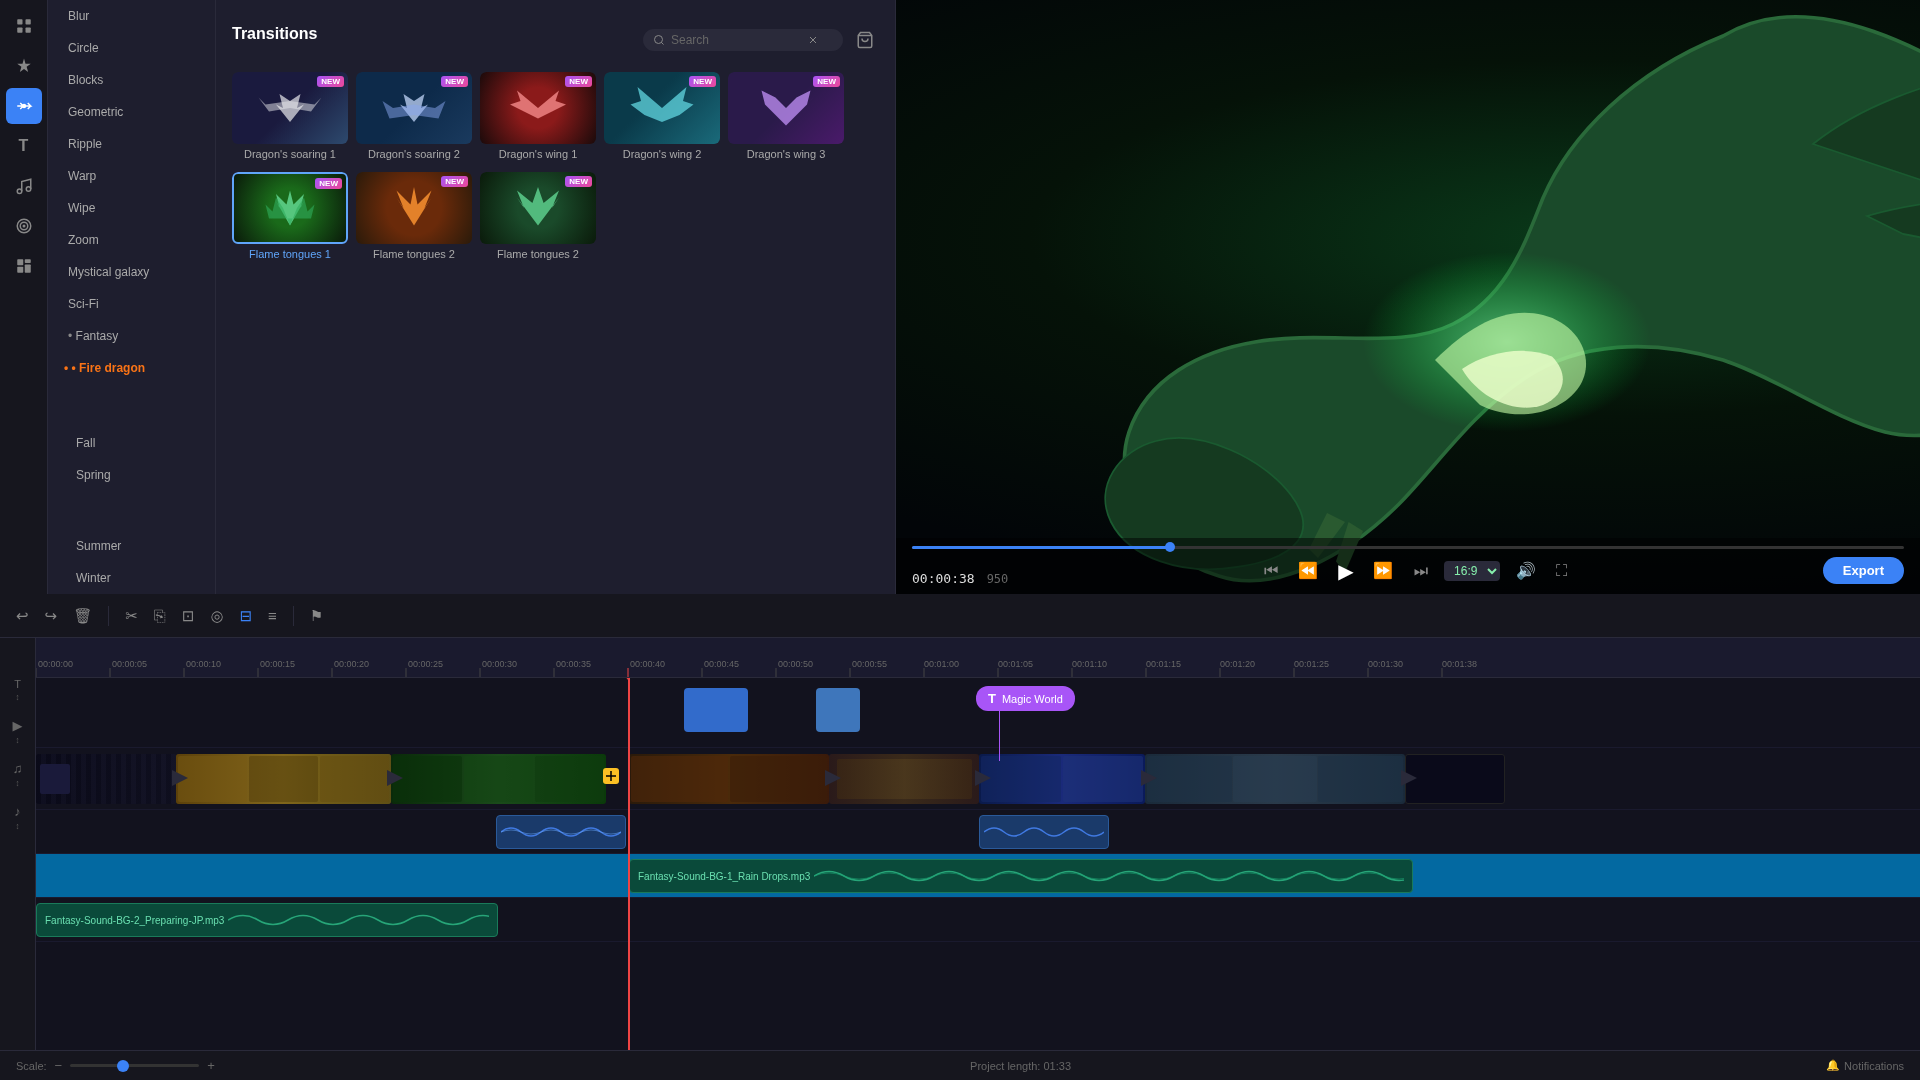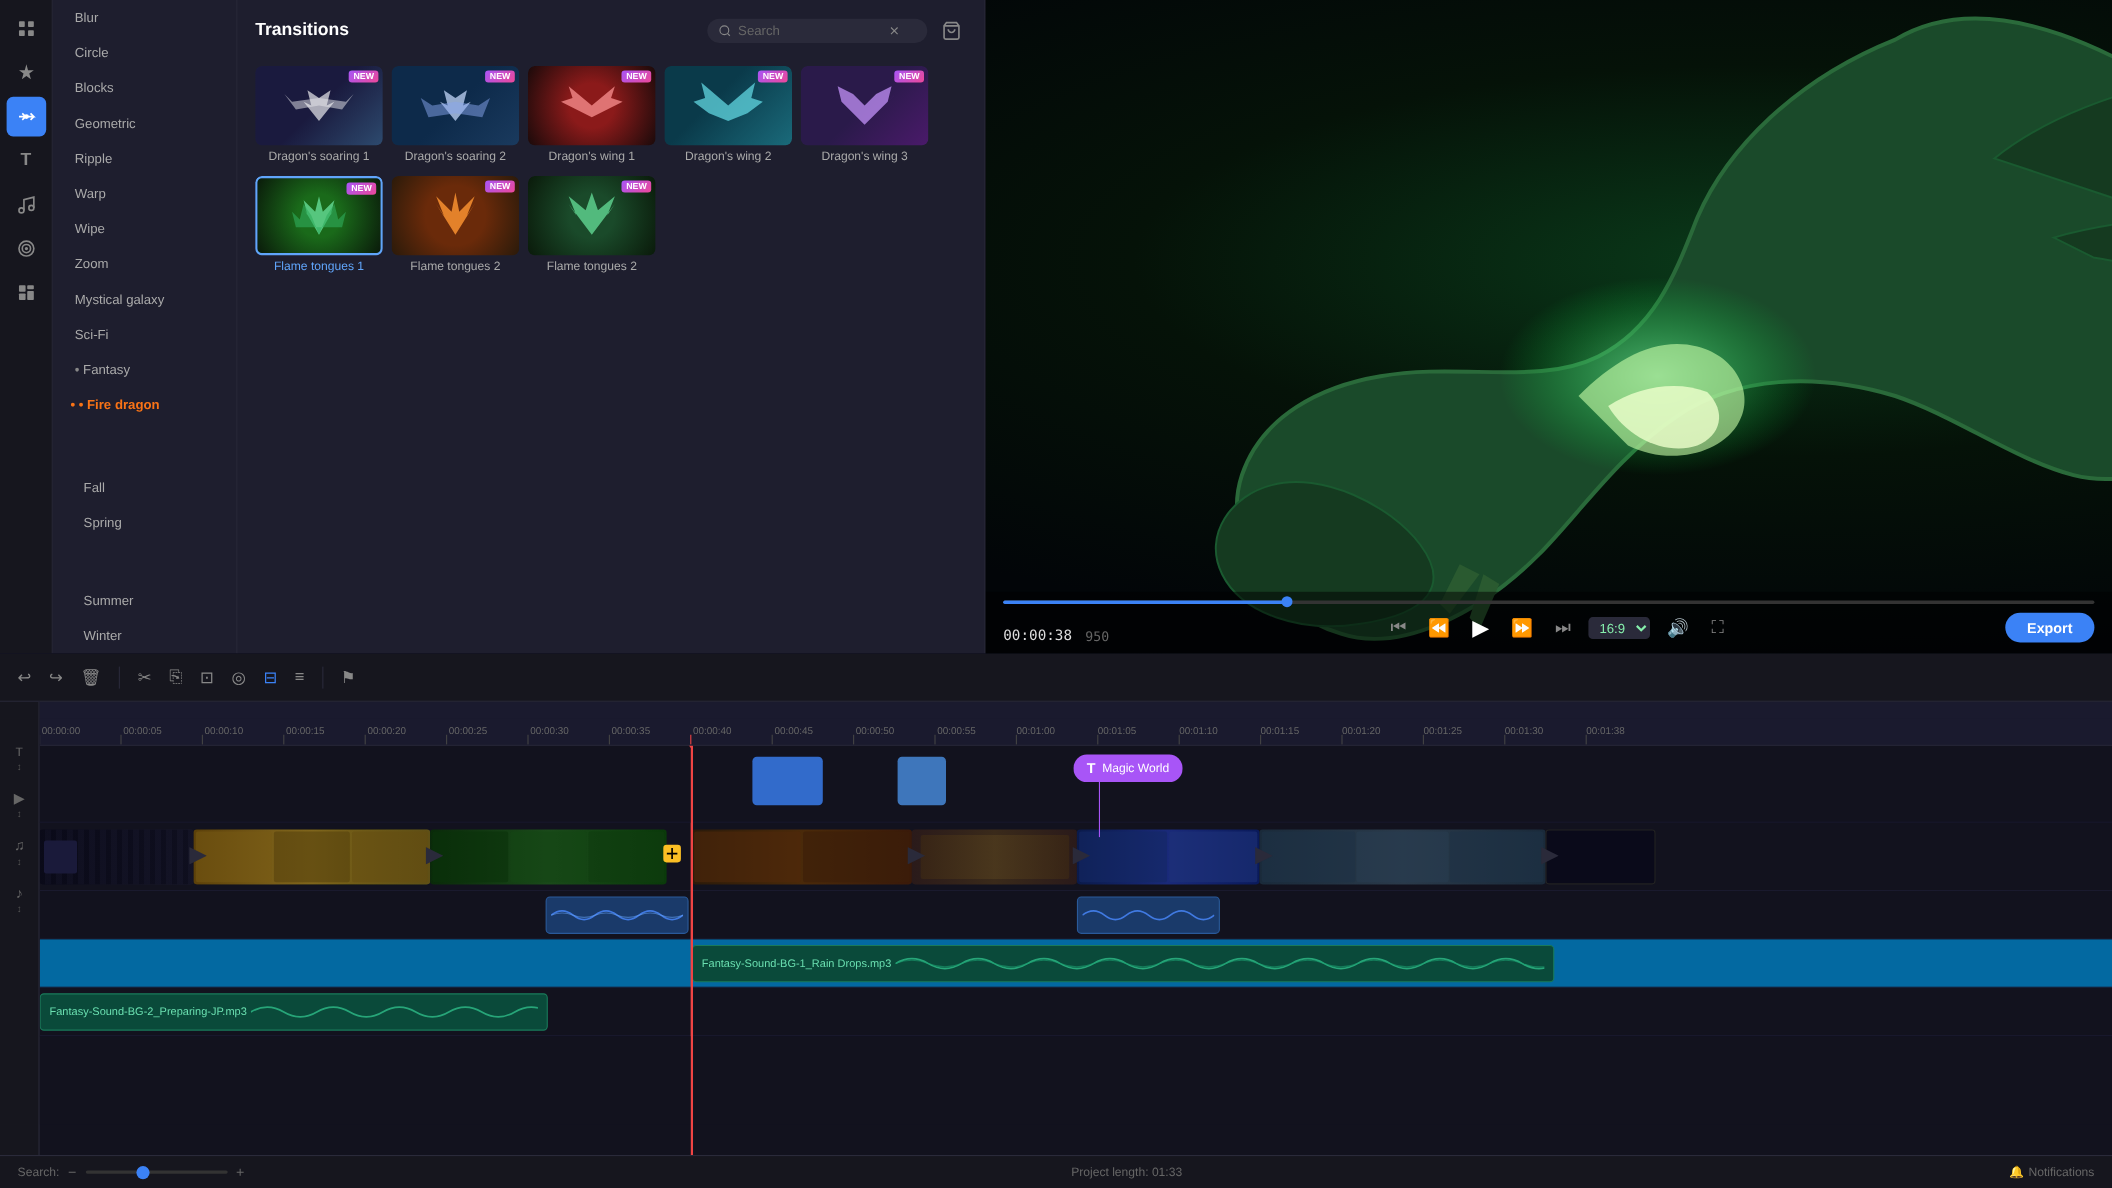--- a/index.html
+++ b/index.html
@@ -154,21 +154,21 @@
       <div class="panel-item dot-orange active" style="color:#f97316; padding-left:12px;">• <span>Fire dragon</span></div>
       <div class="panel-item" style="padding-left:24px;margin-top:44px;">Fall</div>
       <div class="panel-item" style="padding-left:24px;">Spring</div>
       <div class="panel-item" style="padding-left:24px;margin-top:40px;">Summer</div>
       <div class="panel-item" style="padding-left:24px;">Winter</div>
     </div>
 
     <div class="transitions-panel">
       <div class="transitions-header">
         <span class="transitions-title">Transitions</span>
-        <div style="display:flex; align-items:center; gap:8px;">
+        <div style="display:flex; align-items:center; gap:8px;margin-top:12px;">
           <div class="search-bar">
             <svg width="12" height="12" viewBox="0 0 24 24" fill="none" stroke="#888" stroke-width="2">
                 <circle cx="11" cy="11" r="8"></circle>
                 <path d="m21 21-4.35-4.35"></path>
               </svg>
             <input type="text" placeholder="Search" style="">
             <svg width="12" height="12" viewBox="0 0 24 24" fill="none" stroke="#888" stroke-width="2">
                 <path d="M18 6 6 18M6 6l12 12"></path>
               </svg>
           </div>
@@ -585,21 +585,21 @@
               </svg>
             </div>
           </div>
 
           <div style="height:80px; background:#12121e;"></div>
         </div>
       </div>
     </div>
 
     <div class="scale-bar">
-      <span class="scale-label">Search:</span>
+      <span class="scale-label">Scale:</span>
       <span style="color:#666; font-size:13px;">−</span>
       <input type="range" class="scale-slider" min="0" max="100" value="40" style="">
       <span style="color:#666; font-size:13px;">+</span>
       <div class="project-length">
         <span>Project length:</span>&nbsp;<span>01:33</span>
       </div>
       <div class="notifications-btn">
         <span>🔔</span>
         <span>Notifications</span>
       </div>

